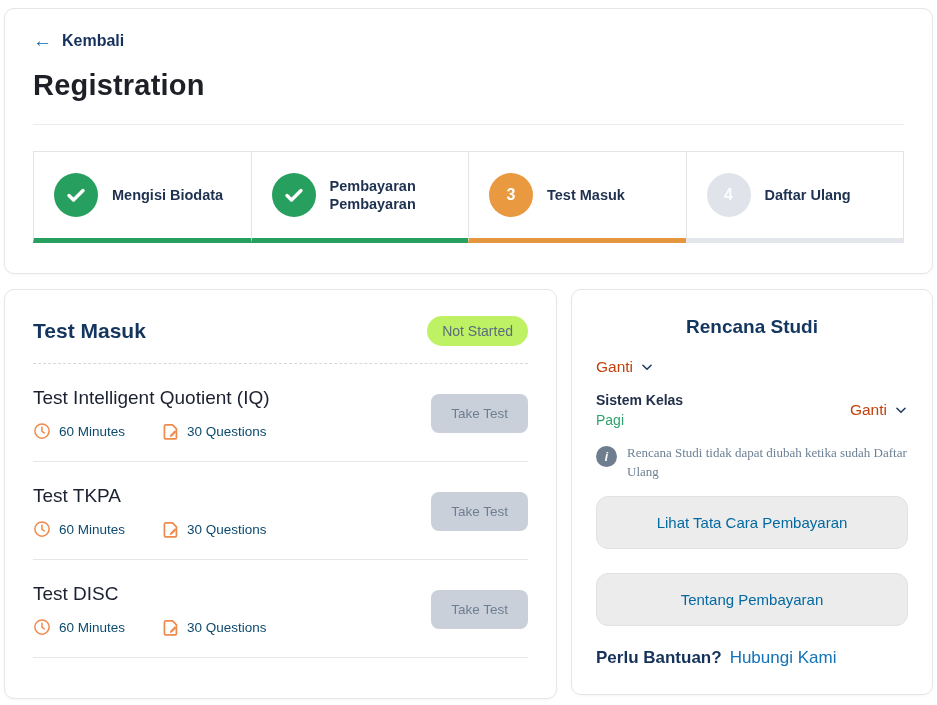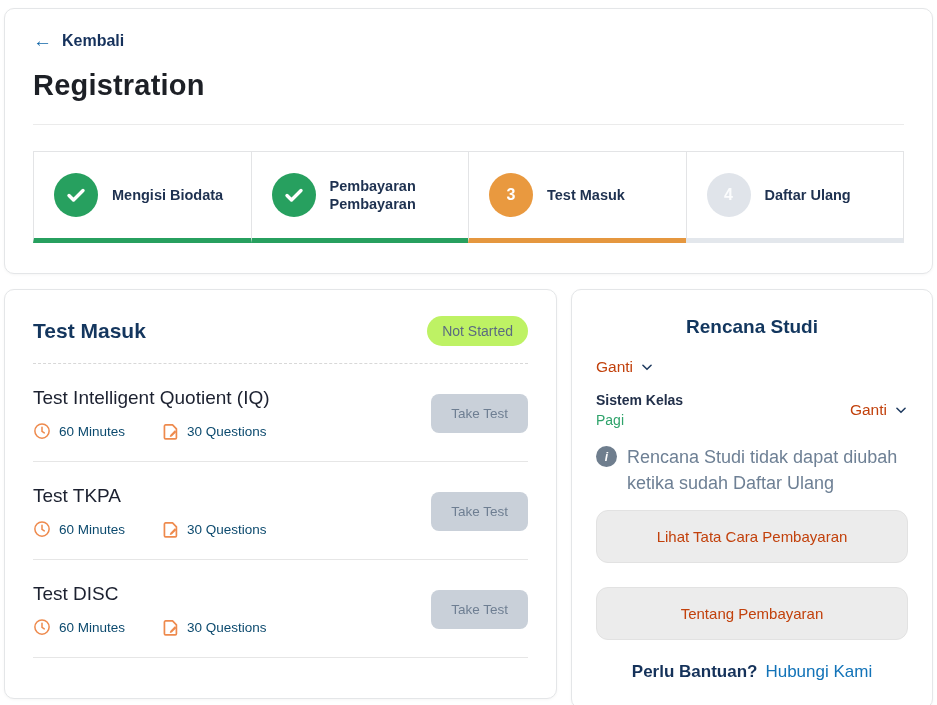--- a/index.html
+++ b/index.html
@@ -52,25 +52,25 @@
   
   .side-card { flex:1; padding:20px 24px 26px 24px; }
   .side-title { text-align:center; font-size:19px; font-weight:bold; color:#12365e; margin:6px 0 20px 0; }
   .field-row { display:flex; justify-content:space-between; align-items:center; margin-bottom:16px; }
   .field-label { font-size:14px; font-weight:bold; color:#22304a; }
   .field-value { font-size:14px; color:#2fa36b; margin-top:4px; }
   .ganti { display:inline-flex; align-items:center; gap:7px; font-size:15.5px; color:#c2410c; cursor:pointer; white-space:nowrap; }
   .note-row { display:flex; gap:10px; margin:4px 0 14px 0; align-items:flex-start; }
   .info-icon { width:21px; height:21px; min-width:21px; border-radius:50%; background:#6f7e8e; color:#fff;
                font-size:12px; font-weight:bold; font-style:italic; display:flex; align-items:center; justify-content:center; margin-top:2px; }
-  .note-text { font-size:18px; color:#6e8095; line-height:1.45; }
+  .note-text { font-size:13px; color:#6e8095; line-height:1.45;font-family:Liberation Serif, serif; }
   .gray-btn { width:100%; background:#ececec; border:1px solid #e2e2e2; border-radius:12px; padding:17px 10px;
-              font-size:15px; color:#c2410c; font-family:inherit; cursor:pointer; margin-bottom:24px; }
+              font-size:15px; color:#0369a1; font-family:inherit; cursor:pointer; margin-bottom:24px; }
   .gray-btn:last-of-type { margin-bottom:22px; }
-  .help-row { text-align:center; font-size:17px; }
+  .help-row { text-align:left; font-size:17px; }
   .help-q { color:#15325a; font-weight:bold; }
   .help-link { color:#1273b8; text-decoration:none; margin-left:8px; cursor:pointer; }
 </style>
 </head>
 <body>
 
 <div class="wrap">
 
   <div class="card top-card">
     <div class="back-row">

